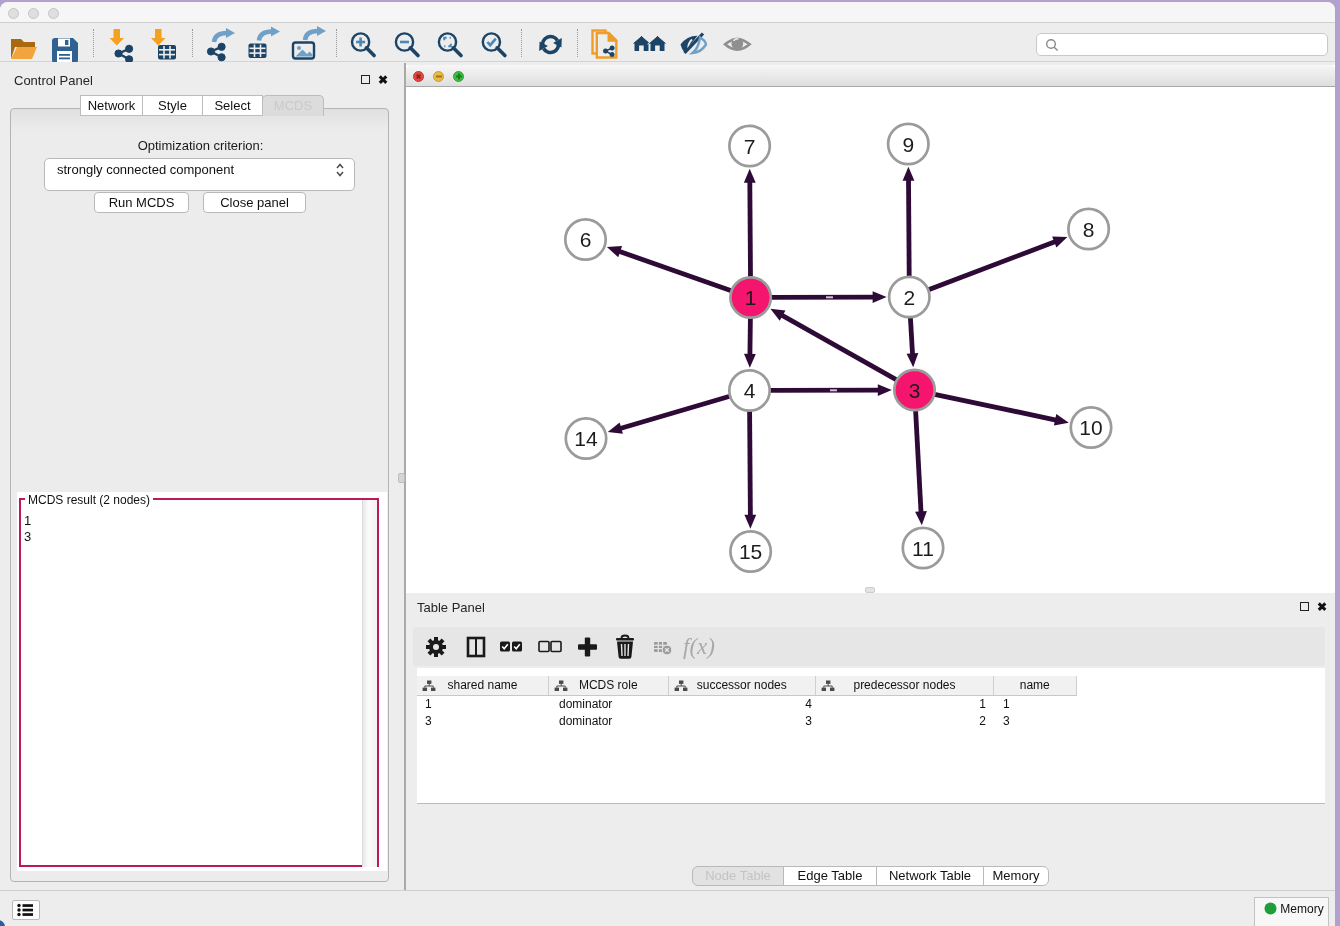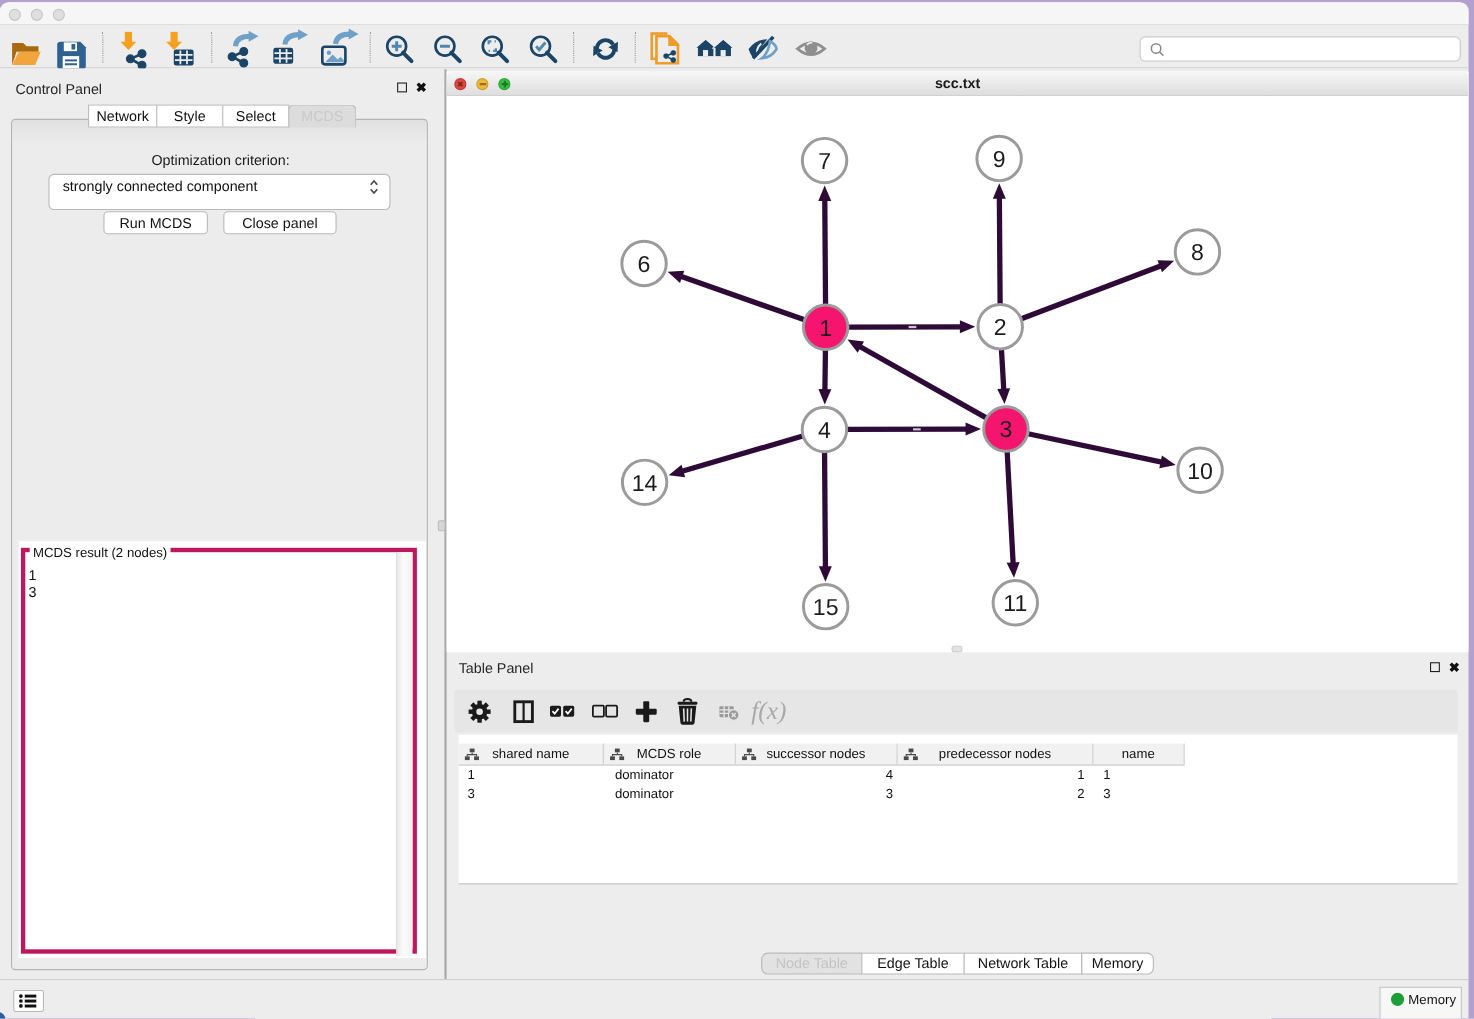--- a/index.html
+++ b/index.html
@@ -13,21 +13,21 @@
 .tsep{position:absolute;top:5px;height:28px;width:0;border-left:1px dotted #999;}
 #searchbox{position:absolute;left:1036px;top:9px;width:292px;height:23px;background:#fff;border:1px solid #c9c9c9;border-radius:5px;}
 #cp-title{position:absolute;left:14px;top:73px;color:#262626;}
 .winbtn{position:absolute;color:#111;font-size:12px;}
 .cptab{position:absolute;top:95px;height:21px;text-align:center;line-height:20px;background:#fff;border:1px solid #bcbcbc;z-index:3;}
 #cp-body{position:absolute;left:10px;top:108px;width:379px;height:774px;background:linear-gradient(#e0e0e0,#ececec 22px);border:1px solid #b4b4b4;border-radius:4px;}
 #opt-label{position:absolute;left:11px;top:138px;width:379px;text-align:center;color:#1a1a1a;}
 #dropdown{position:absolute;left:44px;top:158px;width:311px;height:33px;background:#fff;border:1px solid #b9b9b9;border-radius:5px;line-height:21px;padding-left:12px;}
 .btn{position:absolute;top:192px;height:21px;background:#fff;border:1px solid #b9b9b9;border-radius:4px;text-align:center;line-height:19px;}
 #resultwrap{position:absolute;left:17px;top:492px;width:370px;height:379px;background:#fff;}
-#fieldset{position:absolute;left:2px;top:6px;width:360px;height:369px;border:4px solid #be185d;}
+#fieldset{position:absolute;left:2px;top:6px;width:360px;height:369px;border:2px solid #be185d;}
 #fieldset-label{position:absolute;left:4px;top:-7px;background:#fff;padding:0 3px;font-size:12px;}
 #fieldset .r1{position:absolute;left:3px;top:13px;}
 #fieldset .r2{position:absolute;left:3px;top:29px;}
 #fieldset .sb{position:absolute;right:0;top:0;width:15px;height:367px;background:linear-gradient(90deg,#e8e8e8,#fbfbfb 40%,#f2f2f2);border-left:1px solid #dcdcdc;}
 #vsplit{position:absolute;left:404px;top:63px;width:2px;height:827px;background:#a9a9a9;}
 #vhandle{position:absolute;left:398px;top:473px;width:7px;height:10px;background:#d6d6d6;border:1px solid #bdbdbd;border-radius:2px;}
 #netwin{position:absolute;left:406px;top:65px;width:929px;height:528px;background:#fff;overflow:hidden;}
 #nw-titlebar{position:absolute;left:0;top:0;width:100%;height:22px;background:linear-gradient(#f6f6f6,#dedede);border-bottom:1px solid #a8a8a8;border-radius:5px 5px 0 0;}
 #nw-title{position:absolute;left:0;top:3px;width:100%;text-align:center;font-weight:600;color:#1a1a1a;}
 .tfl{position:absolute;top:6px;width:11px;height:11px;border-radius:50%;}
@@ -210,21 +210,20 @@
         <g stroke="#7c281f" stroke-width="1.6">
           <line x1="3.6" y1="3.6" x2="7.4" y2="7.4"></line>
           <line x1="7.4" y1="3.6" x2="3.6" y2="7.4"></line>
         </g>
         <line x1="23" y1="5.5" x2="29" y2="5.5" stroke="#99731e" stroke-width="2"></line>
         <g stroke="#1e7a25" stroke-width="2">
           <line x1="43" y1="5.5" x2="49" y2="5.5"></line>
           <line x1="46" y1="2.5" x2="46" y2="8.5"></line>
         </g>
       </svg>
-    <div id="nw-title">scc.txt</div>
   </div>
   <svg id="graph" width="930" height="506" viewBox="0 0 930 506">
       <g stroke="#2e0b36" stroke-width="4.8" fill="#2e0b36">
       <line x1="344.5" y1="190.0" x2="343.8" y2="93.7"></line>
       <polygon stroke="none" points="343.7,81.7 349.7,95.7 337.9,95.7"></polygon>
       <line x1="325.3" y1="203.7" x2="212.2" y2="164.0"></line>
       <polygon stroke="none" points="200.9,160.0 216.1,159.1 212.2,170.2"></polygon>
       <line x1="365.1" y1="210.4" x2="468.6" y2="210.1"></line>
       <polygon stroke="none" points="480.6,210.1 466.6,216.0 466.6,204.2"></polygon>
       <line x1="344.4" y1="231.0" x2="343.9" y2="268.8"></line>

